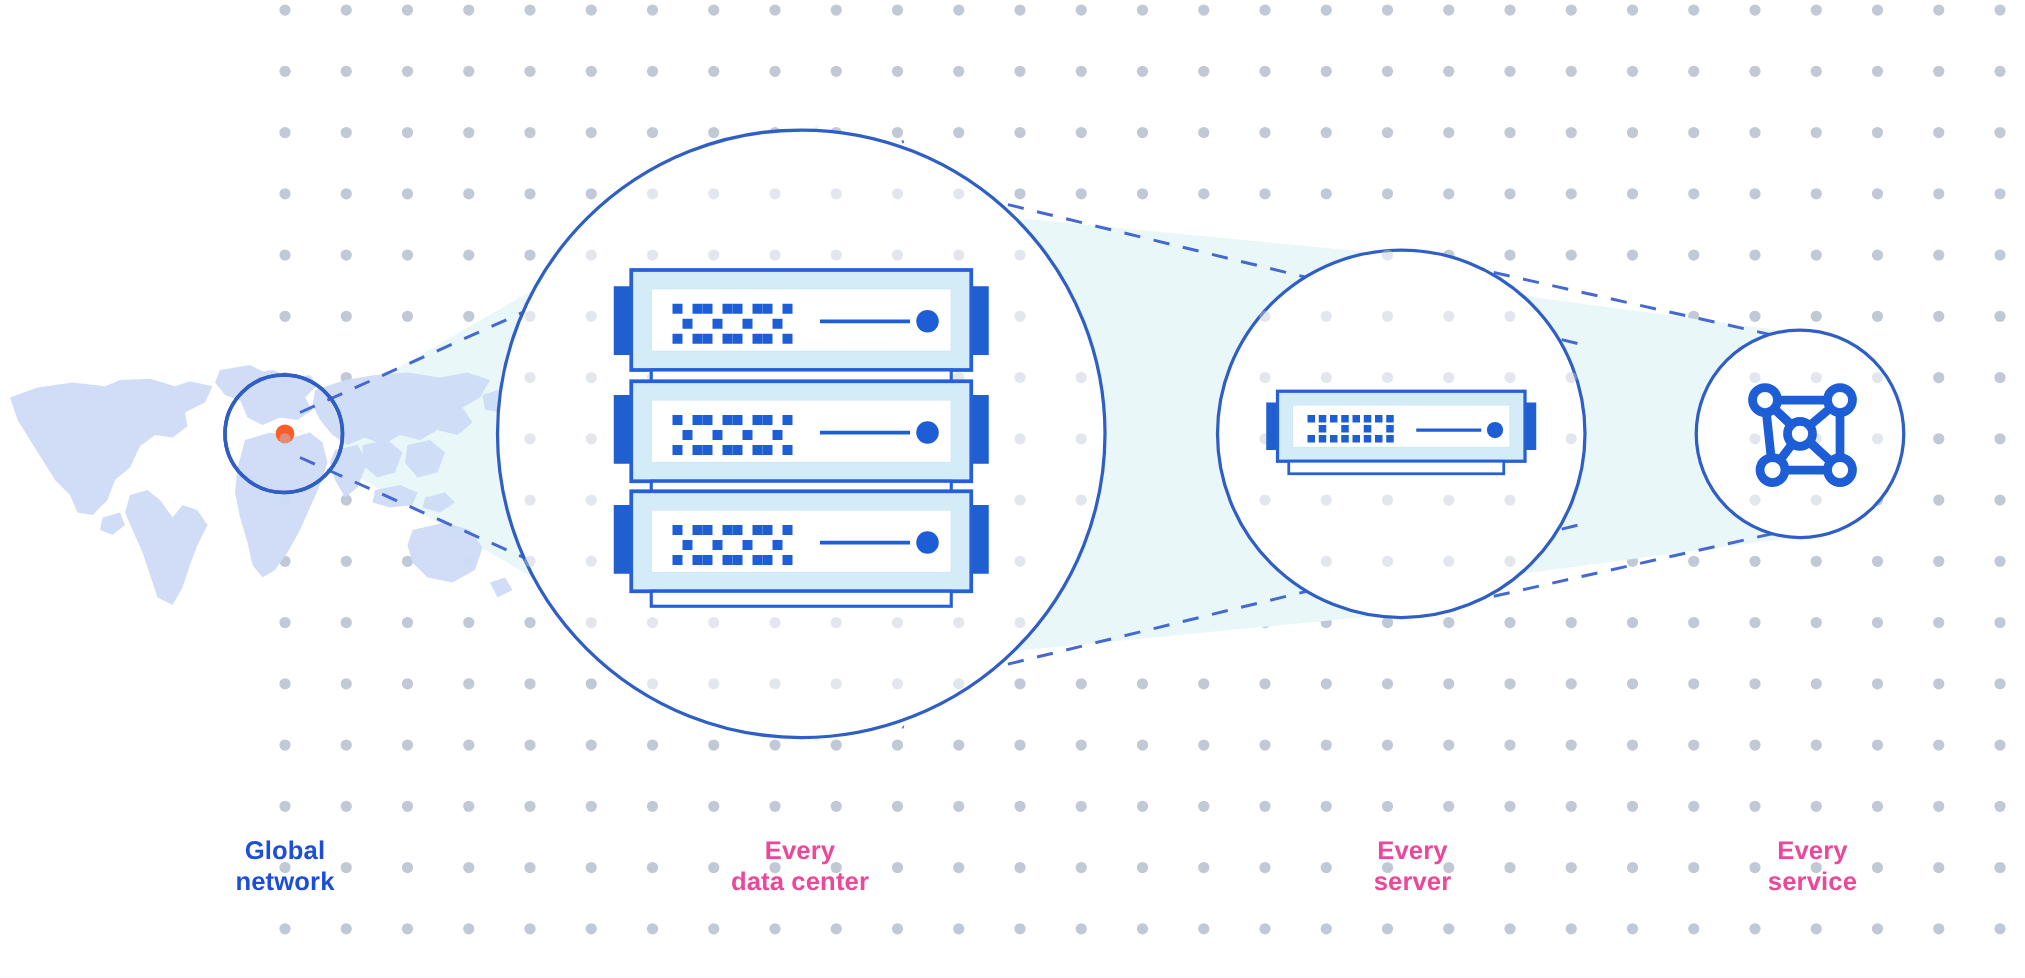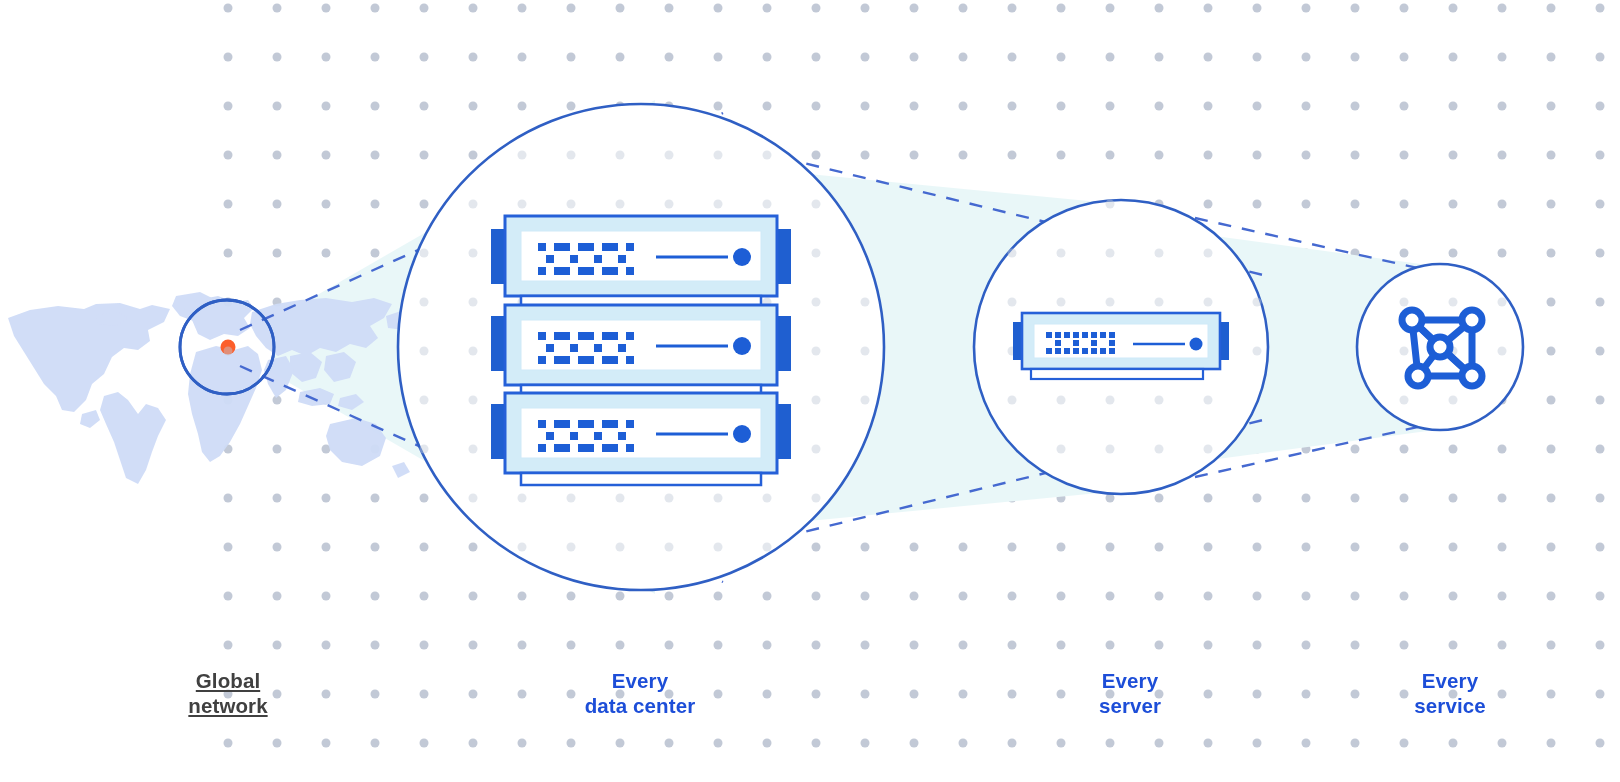--- a/index.html
+++ b/index.html
@@ -41,23 +41,23 @@
 
   
   .label {
     position: absolute;
     text-align: center;
     font-size: 20.5px;
     line-height: 25px;
     font-weight: 700;
     letter-spacing: 0.1px;
     white-space: pre-line;
-    color: #1d4ed8;
+    color: #ec4899;
   }
-  .label.accent { color: #404040; text-decoration: underline; }
+  .label.accent { color: #1d4ed8; }
 
   #label-global   { left: 128px;  top: 668px; width: 200px; }
   #label-dc       { left: 540px;  top: 668px; width: 200px; }
   #label-server   { left: 1030px; top: 668px; width: 200px; }
   #label-service  { left: 1350px; top: 668px; width: 200px; }
 </style>
 </head>
 <body>
 
 <div id="stage">

